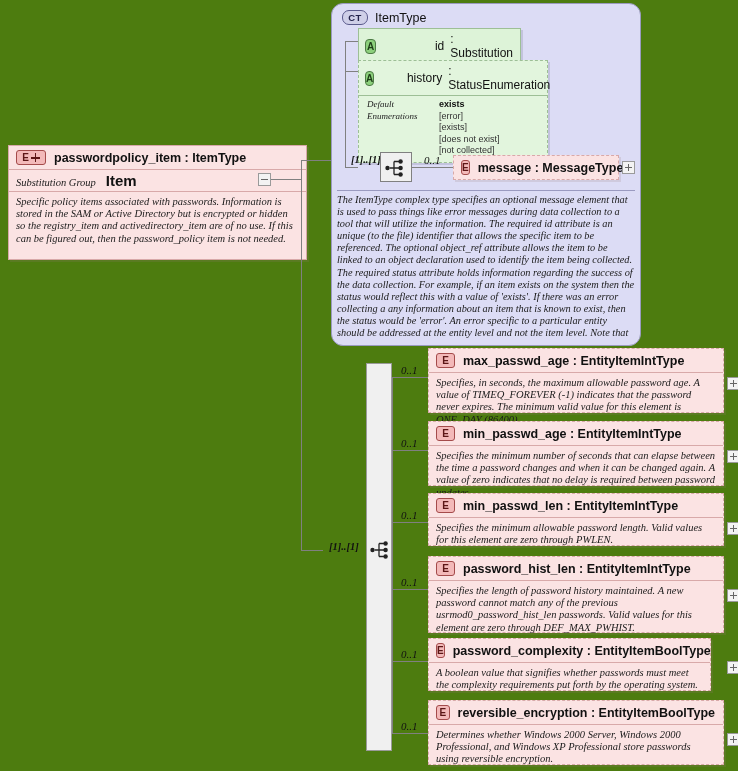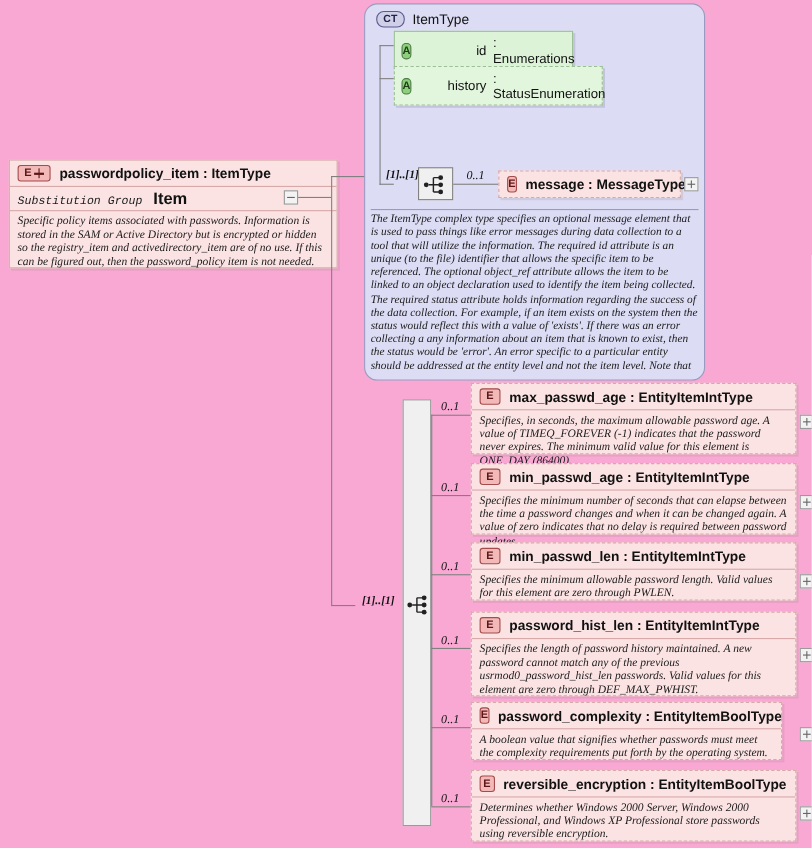--- a/index.html
+++ b/index.html
@@ -6,21 +6,21 @@
   html, body {
     margin: 0; padding: 0;
     background: #ffffff;
     font-family: "Liberation Sans", sans-serif;
   }
   #canvas {
     position: relative;
     width: 738px;
     height: 771px;
     overflow: hidden;
-    background: #f9a8d4;
+    background: #4d7c0f;
   }
 
   
   .ln { position: absolute; background: #808080; }
   .ln.h { height: 1px; }
   .ln.v { width: 1px; }
 
   
   .card {
     position: absolute;
@@ -172,21 +172,21 @@
     font-size: 10.5px;
     line-height: 12.2px;
     color: #1a1a1a;
   }
   .sub-row {
     border-top: 1px solid #d8a9a9;
     padding: 2px 7px 2px 7px;
     display: flex; align-items: baseline; gap: 10px;
   }
   .sub-label {
-    font-family: Liberation Mono, monospace;
+    font-family: Liberation Serif, serif;
     font-style: italic;
     font-size: 10.5px;
     color: #1a1a1a;
   }
   .sub-value { font-size: 15px; font-weight: bold; color: #111; }
 
   
   .ct-doc {
     position: absolute;
     font-family: "Liberation Serif", serif;
@@ -222,29 +222,42 @@
 
   <div class="ln v" style="left:345px; top:41px; height:127px;"></div>
   <div class="ln h" style="left:345px; top:41px; width:14px;"></div>
   <div class="ln h" style="left:345px; top:71px; width:14px;"></div>
   <div class="ln h" style="left:345px; top:167px; width:13px;"></div>
 
   <div class="attrbox" style="left:358px; top:28px; width:163px;">
     <div class="attr-row">
       <div class="a-badge">A</div>
       <div class="a-name">id</div>
-      <div class="a-type">: Enumerations</div>
+      <div class="a-type">: Substitution</div>
     </div>
   </div>
 
   <div class="attrbox dashed" style="left:358px; top:60px; width:190px;">
     <div class="attr-row">
       <div class="a-badge">A</div>
       <div class="a-name">history</div>
       <div class="a-type">: StatusEnumeration</div>
+    </div>
+    <div class="enum-block">
+      <div class="enum-labels">
+        <div>Default</div>
+        <div>Enumerations</div>
+      </div>
+      <div class="enum-values">
+        <div class="def">exists</div>
+        <div>[error]</div>
+        <div>[exists]</div>
+        <div>[does not exist]</div>
+        <div>[not collected]</div>
+      </div>
     </div>
   </div>
 
   <div class="card bold" style="left:351px; top:154px;">[1]..[1]</div>
   <div class="seq" style="left:380px; top:152px;">
     <svg width="24" height="20" viewBox="0 0 24 20">
       <circle cx="2.5" cy="10" r="2.2" fill="#222"></circle>
       <path d="M4.7 10 H9 M9 3.5 V16.5 M9 3.5 H14 M9 10 H14 M9 16.5 H14" stroke="#222" stroke-width="1.3" fill="none"></path>
       <circle cx="15.6" cy="3.5" r="2.2" fill="#222"></circle>
       <circle cx="15.6" cy="10" r="2.2" fill="#222"></circle>
@@ -267,21 +280,21 @@
       <div class="e-badge plus">
         <span>E</span>
           <span class="p"></span>
       </div>
       <div class="e-title">passwordpolicy_item : ItemType</div>
     </div>
     <div class="sub-row">
       <div class="sub-label">Substitution Group</div>
       <div class="sub-value">Item</div>
     </div>
-    <div class="el-doc" style="height:52px;">Specific policy items associated with passwords. Information is stored in the SAM or Active Directory but is encrypted or hidden so the registry_item and activedirectory_item are of no use. If this can be figured out, then the password_policy item is not needed.</div>
+    <div class="el-doc" style="height:68px;">Specific policy items associated with passwords. Information is stored in the SAM or Active Directory but is encrypted or hidden so the registry_item and activedirectory_item are of no use. If this can be figured out, then the password_policy item is not needed.</div>
   </div>
 
   <div class="pm" style="left:258px; top:173px;"></div>
   <div class="ln h" style="left:271px; top:179px; width:30px;"></div>
   <div class="ln v" style="left:301px; top:160px; height:390px;"></div>
   <div class="ln h" style="left:301px; top:160px; width:30px;"></div>
   <div class="ln h" style="left:301px; top:550px; width:22px;"></div>
 
   <div class="card bold" style="left:329px; top:541px;">[1]..[1]</div>
 

